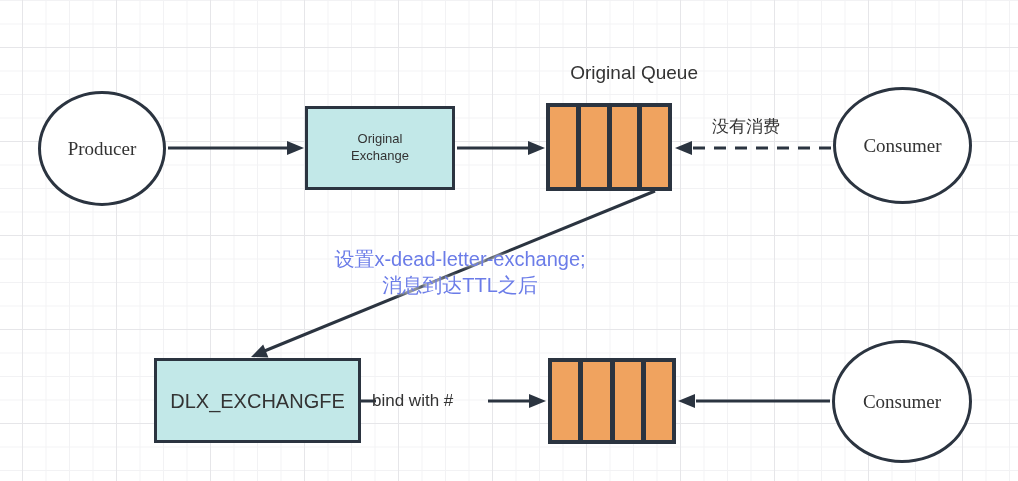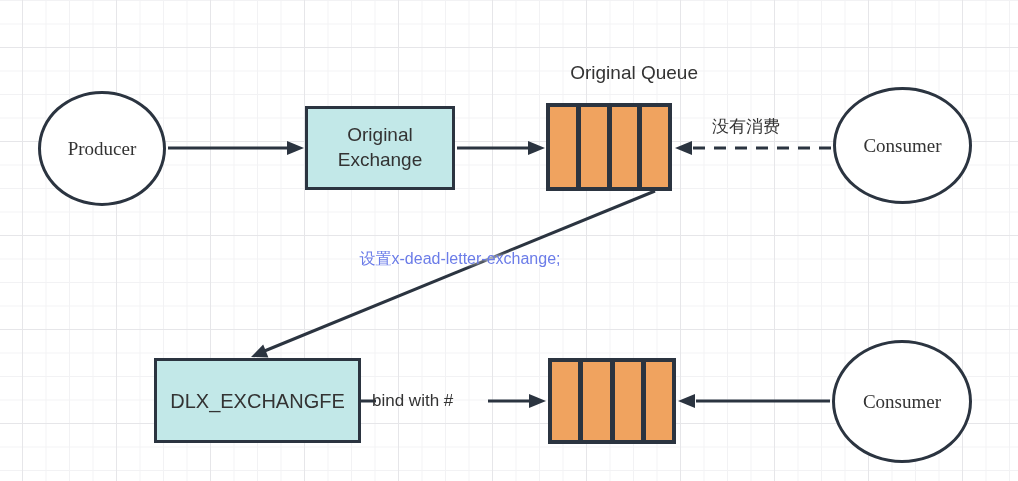--- a/index.html
+++ b/index.html
@@ -20,38 +20,38 @@
     background-size:94px 94px, 94px 94px, 23.5px 23.5px, 23.5px 23.5px;
     background-position:22px 47px, 22px 47px, 22px 47px, 22px 47px;
   }
   .node{position:absolute;box-sizing:border-box;display:flex;align-items:center;justify-content:center;color:#333333;}
   .ellipse{
     border:3px solid #2b3440;border-radius:50%;
     background:#ffffff;font-size:19px;font-family:Liberation Serif, serif;
   }
   .box{
     border:3px solid #2b3440;background:#c2e8e8;
-    font-size:19px;text-align:center;line-height:1.3;
+    font-size:13px;text-align:center;line-height:1.3;
   }
   .queue{
     position:absolute;box-sizing:border-box;
     background:#2b3440;border:4px solid #2b3440;
     display:flex;gap:5px;
   }
   .queue .cell{flex:1;background:#f0a35f;}
   .shape-title{
     position:absolute;font-size:19px;color:#333333;
     text-align:right;white-space:nowrap;
   }
   .edge-label{
     position:absolute;font-size:17px;color:#333333;
     text-align:left;white-space:nowrap;
   }
   .note{
-    position:absolute;font-size:16px;line-height:26px;
+    position:absolute;font-size:20px;line-height:26px;
     color:#6b7ce8;text-align:center;white-space:nowrap;
     text-shadow:0 0 4px #ffffff, 0 0 4px #ffffff;
   }
   .connector-layer{position:absolute;left:0;top:0;pointer-events:none;}
   .connector-layer line{stroke:#2b3440;stroke-width:3;}
   .connector-layer polygon{fill:#2b3440;stroke:none;}
 </style>
 </head>
 <body>
 
@@ -103,20 +103,21 @@
     </div>
 
   <div class="node ellipse" style="left:833px;top:87px;width:139px;height:117px">
     <span>Consumer</span>
   </div>
 
   <div class="edge-label" style="left:712px;top:115px;width:106px">没有消费</div>
 
   <div class="note" style="left:310px;top:246px;width:300px">
     <div>设置x-dead-letter-exchange;</div>
+    <div>消息到达TTL之后</div>
   </div>
 
   <div class="node box" style="left:154px;top:358px;width:207px;height:85px;font-size:20px">
     <span>DLX_EXCHANGFE</span>
   </div>
 
   <div class="edge-label" style="left:372px;top:391px;width:118px">bind with #</div>
 
 
   <div class="queue" style="left:548px;top:358px;width:128px;height:86px">

